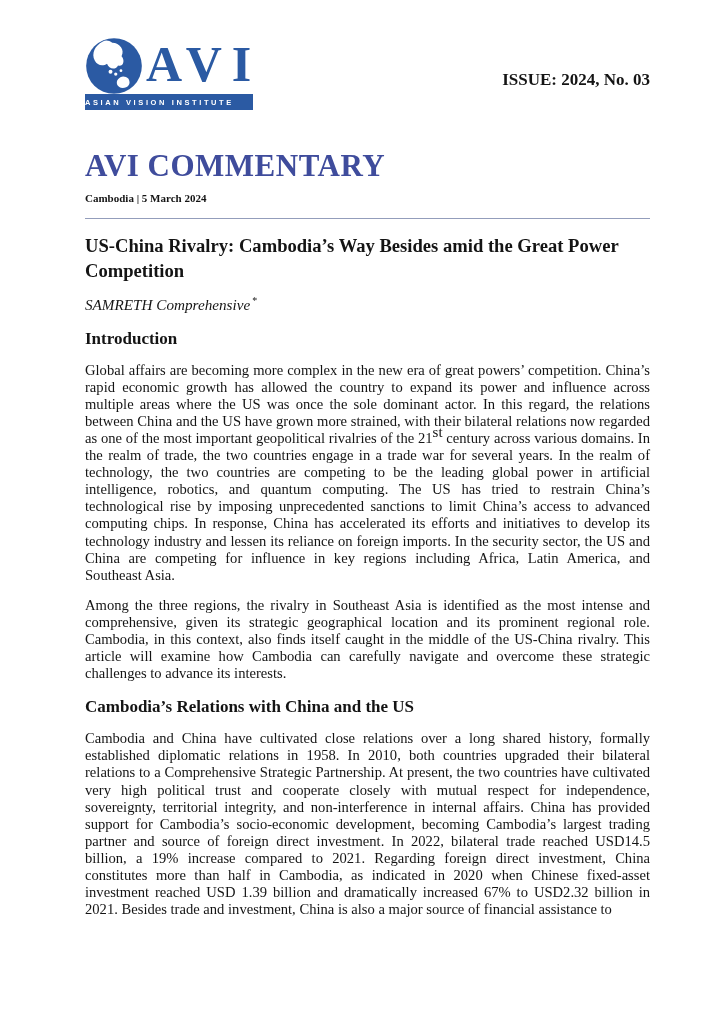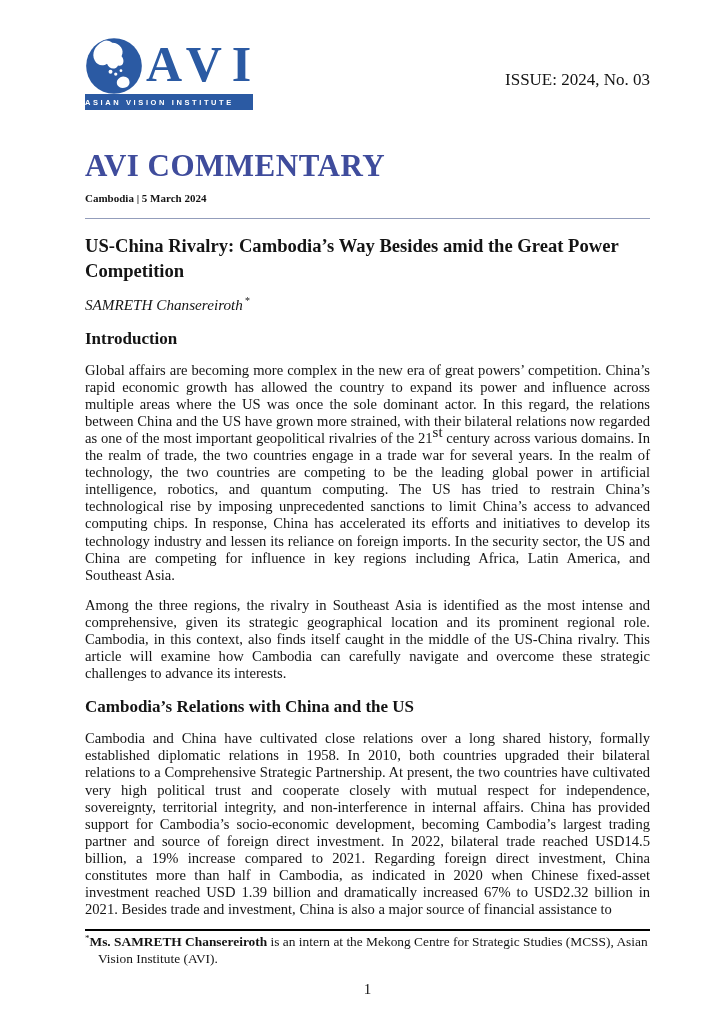--- a/index.html
+++ b/index.html
@@ -24,21 +24,21 @@
     font-size:50px; font-weight:bold; color:#2B5AA3;
     letter-spacing:10px; line-height:1; margin-left:3px; margin-top:-4px;
   }
   .logo-banner {
     background:#2B5AA3; color:#ffffff;
     font-family:"Liberation Sans", sans-serif;
     font-size:7.5px; font-weight:bold; letter-spacing:2.6px;
     text-align:left; padding:4px 0 3px;
     width:168px; margin-top:-2px; white-space:nowrap;
   }
-  .issue-label { font-size:17px; font-weight:normal; margin-top:34px; white-space:nowrap; }
+  .issue-label { font-size:17px; font-weight:bold; margin-top:34px; white-space:nowrap; }
   
   .masthead-title {
     color:#3F4C9C; font-size:31px; font-weight:bold;
     margin:40px 0 0; letter-spacing:0.5px; line-height:1.05;
   }
   .dateline { font-size:11px; font-weight:bold; margin-top:9px; }
   .header-divider { border:none; border-top:1.5px solid #939DBB; margin:14px 0 0; }
   
   .article-title { font-size:18.6px; font-weight:bold; line-height:25px; margin:14px 0 0; }
   .author-line { font-style:italic; font-size:15.2px; margin-top:12px; }
@@ -85,31 +85,26 @@
     <div class="issue-label">ISSUE: 2024, No. 03</div>
   </div>
 
   <h1 class="masthead-title">AVI COMMENTARY</h1>
   <div class="dateline">Cambodia | 5 March 2024</div>
 
   <hr class="header-divider">
 
   <h2 class="article-title">US-China Rivalry: Cambodia’s Way Besides amid the Great Power Competition</h2>
 
-  <div class="author-line"><span>SAMRETH Chansereiroth</span><sup>*</sup></div>
+  <div class="author-line"><span>SAMRETH Comprehensive</span><sup>*</sup></div>
 
   <h3 class="section-heading">Introduction</h3>
 
   <p class="body"><span>Global affairs are becoming more complex in the new era of great powers’ competition. China’s rapid economic growth has allowed the country to expand its power and influence across multiple areas where the US was once the sole dominant actor. In this regard, the relations between China and the US have grown more strained, with their bilateral relations now regarded as one of the most important geopolitical rivalries of the 21</span><sup>st</sup><span> century across various domains. In the realm of trade, the two countries engage in a trade war for several years. In the realm of technology, the two countries are competing to be the leading global power in artificial intelligence, robotics, and quantum computing. The US has tried to restrain China’s technological rise by imposing unprecedented sanctions to limit China’s access to advanced computing chips. In response, China has accelerated its efforts and initiatives to develop its technology industry and lessen its reliance on foreign imports. In the security sector, the US and China are competing for influence in key regions including Africa, Latin America, and Southeast Asia.</span></p>
 
   <p class="body">Among the three regions, the rivalry in Southeast Asia is identified as the most intense and comprehensive, given its strategic geographical location and its prominent regional role. Cambodia, in this context, also finds itself caught in the middle of the US-China rivalry. This article will examine how Cambodia can carefully navigate and overcome these strategic challenges to advance its interests.</p>
 
   <h3 class="section-heading">Cambodia’s Relations with China and the US</h3>
 
   <p class="body">Cambodia and China have cultivated close relations over a long shared history, formally established diplomatic relations in 1958. In 2010, both countries upgraded their bilateral relations to a Comprehensive Strategic Partnership. At present, the two countries have cultivated very high political trust and cooperate closely with mutual respect for independence, sovereignty, territorial integrity, and non-interference in internal affairs. China has provided support for Cambodia’s socio-economic development, becoming Cambodia’s largest trading partner and source of foreign direct investment. In 2022, bilateral trade reached USD14.5 billion, a 19% increase compared to 2021. Regarding foreign direct investment, China constitutes more than half in Cambodia, as indicated in 2020 when Chinese fixed-asset investment reached USD 1.39 billion and dramatically increased 67% to USD2.32 billion in 2021. Besides trade and investment, China is also a major source of financial assistance to</p>
 
-  <div class="footer">
-    <hr class="footnote-divider">
-    <p class="footnote"><sup>*</sup><b>Ms. SAMRETH Chansereiroth</b><span> is an intern at the Mekong Centre for Strategic Studies (MCSS), Asian Vision Institute (AVI).</span></p>
-    <div class="page-number">1</div>
-  </div>
 
 </div>
 
 </body></html>

